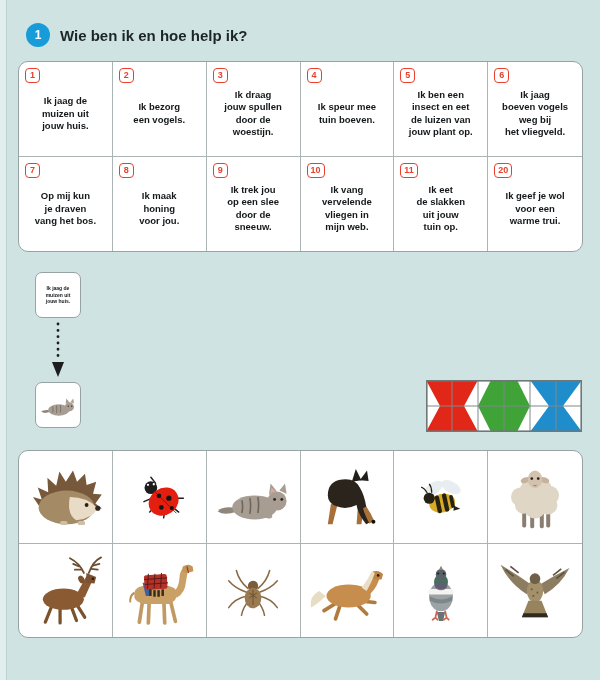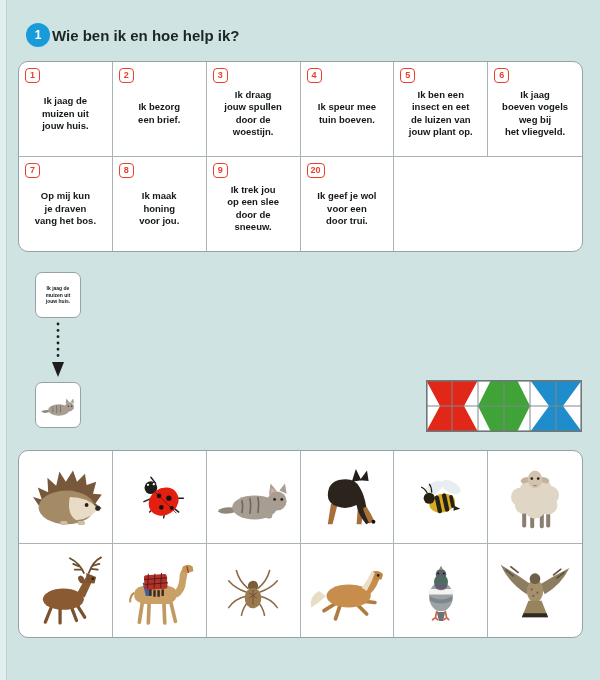--- a/index.html
+++ b/index.html
@@ -11,21 +11,21 @@
   }
   .page-edge{position:absolute;left:0;top:0;width:6px;height:680px;background:#e0efed;border-right:1px solid #bcd2d0;}
 
   
   .header-badge{
     position:absolute;left:26px;top:23px;width:24px;height:24px;border-radius:50%;
     background:#189cd9;color:#fff;font-weight:bold;font-size:12px;
     display:flex;align-items:center;justify-content:center;
   }
   .page-title{
-    position:absolute;left:52px;top:27px;font-size:15px;font-weight:bold;color:#1c2526;
+    position:absolute;left:60px;top:27px;font-size:15px;font-weight:bold;color:#1c2526;
   }
 
   
   .grid-table{
     position:absolute;background:#fff;border:1.5px solid #97a2a2;border-radius:10px;
     display:grid;grid-template-columns:repeat(6,1fr);grid-template-rows:1fr 1fr;overflow:hidden;
     box-sizing:border-box;
   }
   .cards-table{left:18px;top:61px;width:565px;height:191px;}
   .animals-table{left:18px;top:450px;width:565px;height:188px;}
@@ -70,21 +70,21 @@
 <div class="grid-table cards-table">
   <div class="cell">
     <span class="card-num">1</span>
     <div class="card-text">Ik jaag de
 muizen uit
 jouw huis.</div>
   </div>
   <div class="cell">
     <span class="card-num">2</span>
     <div class="card-text">Ik bezorg
-een brief.</div>
+een vogels.</div>
   </div>
   <div class="cell">
     <span class="card-num">3</span>
     <div class="card-text">Ik draag
 jouw spullen
 door de
 woestijn.</div>
   </div>
   <div class="cell">
     <span class="card-num">4</span>
@@ -118,24 +118,38 @@
 voor jou.</div>
   </div>
   <div class="cell">
     <span class="card-num">9</span>
     <div class="card-text">Ik trek jou
 op een slee
 door de
 sneeuw.</div>
   </div>
   <div class="cell">
+    <span class="card-num">10</span>
+    <div class="card-text">Ik vang
+vervelende
+vliegen in
+mijn web.</div>
+  </div>
+  <div class="cell">
+    <span class="card-num">11</span>
+    <div class="card-text">Ik eet
+de slakken
+uit jouw
+tuin op.</div>
+  </div>
+  <div class="cell">
     <span class="card-num">20</span>
     <div class="card-text">Ik geef je wol
 voor een
-door trui.</div>
+warme trui.</div>
   </div>
 </div>
 
 <div class="mini-card" style="top:272px;">
   <div class="mini-card-text">Ik jaag de
 muizen uit
 jouw huis.</div>
 </div>
 
 <div class="arrow-down">

